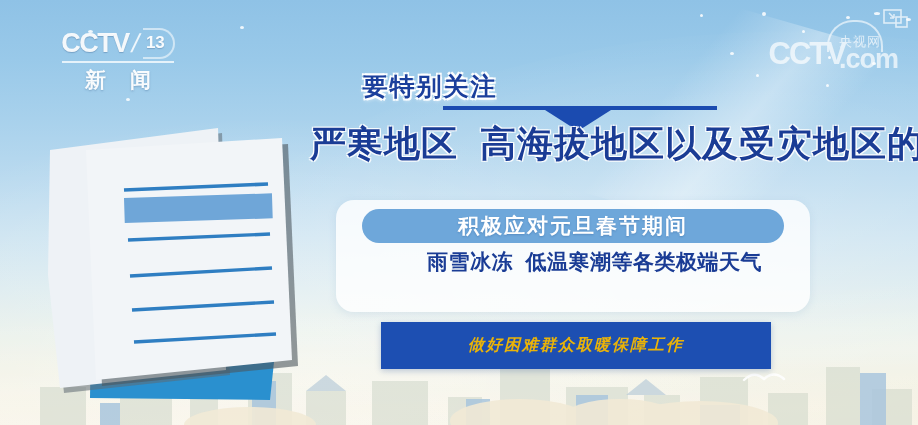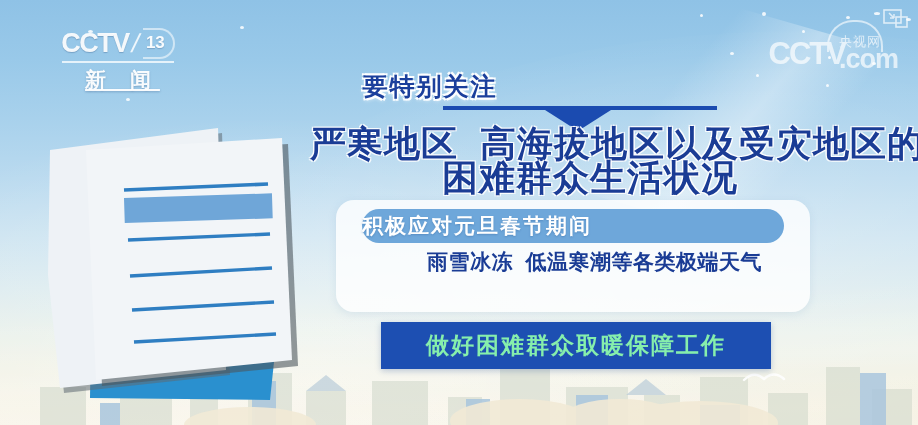--- a/index.html
+++ b/index.html
@@ -119,21 +119,20 @@
     margin: 2px auto 3px;
     background: rgba(255,255,255,0.75);
   }
   #cctv-logo .xinwen {
     font-size: 21px;
     font-weight: 700;
     letter-spacing: 9px;
     color: rgba(255,255,255,0.95);
     text-shadow: 0 1px 2px rgba(90,130,170,0.55);
     padding-left: 9px;
-    text-decoration: underline;
   }
 
   
   #cctv-watermark {
     position: absolute;
     right: 20px; top: 34px;
     user-select: none;
     opacity: 0.72;
   }
   #cctv-watermark .wm-inner {
@@ -260,20 +259,21 @@
     box-shadow: 0 2px 8px rgba(120,160,200,0.18);
   }
   #pill {
     position: absolute;
     left: 26px; top: 9px;
     width: 422px; height: 34px;
     background: #6ea7da;
     border-radius: 18px;
     display: flex;
     align-items: center;
+    justify-content: center;
   }
   #pill-text {
     font-size: 21px;
     font-weight: 700;
     letter-spacing: 2px;
     color: #ffffff;
     text-shadow: 0 1px 2px rgba(40,90,150,0.35);
   }
   #card-body {
     position: absolute;
@@ -293,24 +293,25 @@
     position: absolute;
     left: 381px; top: 322px;
     width: 390px; height: 47px;
     background: #1d4fb2;
     display: flex;
     align-items: center;
     justify-content: center;
     box-shadow: 0 2px 6px rgba(40,80,150,0.28);
   }
   #action-bar-text {
-    font-size: 23px;
+    font-size: 16px;
     font-weight: 700;
     letter-spacing: 2px;
-    color: #86efac;
+    color: #eab308;
+    font-style: italic;
   }
 </style>
 </head>
 <body>
 
 <div id="screen">
 
   <div class="swoosh swoosh-a"></div>
   <div class="swoosh swoosh-b"></div>
   <div class="swoosh swoosh-c"></div>
@@ -427,21 +428,20 @@
   </svg>
 
   <div id="kicker-block">
     <span id="kicker-text">要特别关注</span>
     <div id="kicker-rule"></div>
     <div id="kicker-chevron"></div>
   </div>
 
   <div id="headline">
     <span class="hl-line">严寒地区  高海拔地区以及受灾地区的</span>
-    <span class="hl-line">困难群众生活状况</span>
   </div>
 
   <div id="info-card">
     <div id="pill">
       <span id="pill-text">积极应对元旦春节期间</span>
     </div>
     <div id="card-body">
       <span class="cb-line">雨雪冰冻  低温寒潮等各类极端天气</span>
     </div>
   </div>

